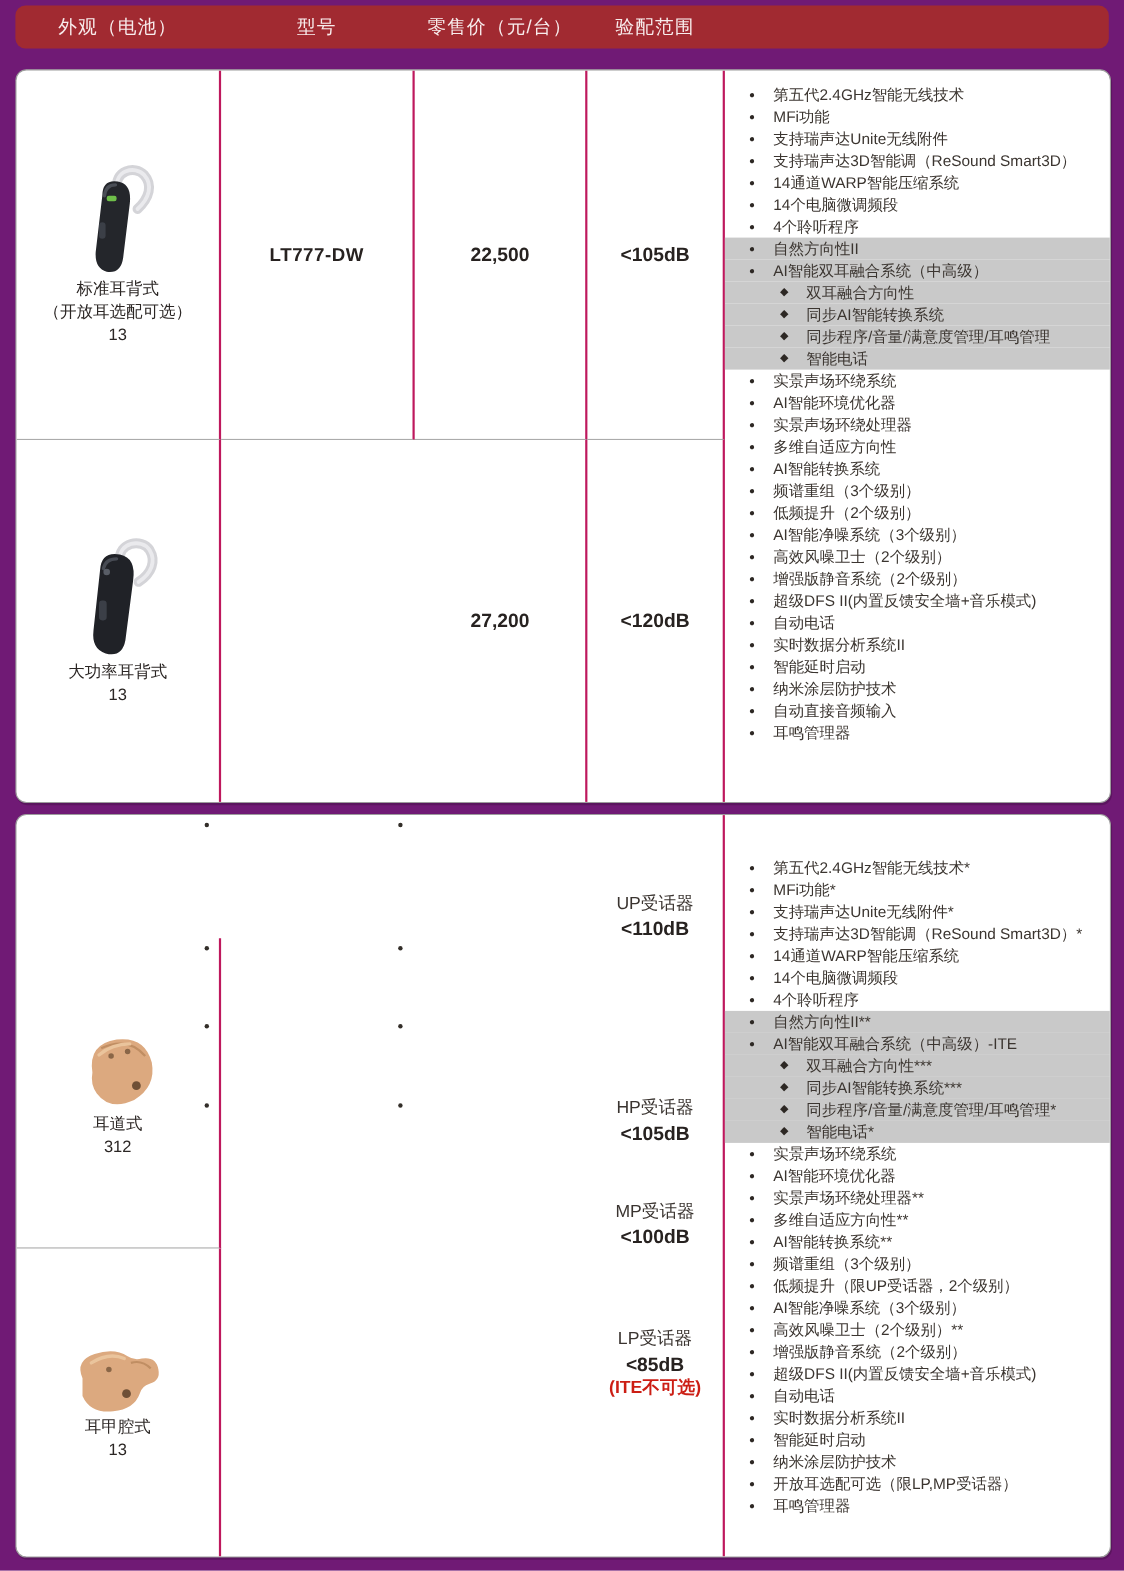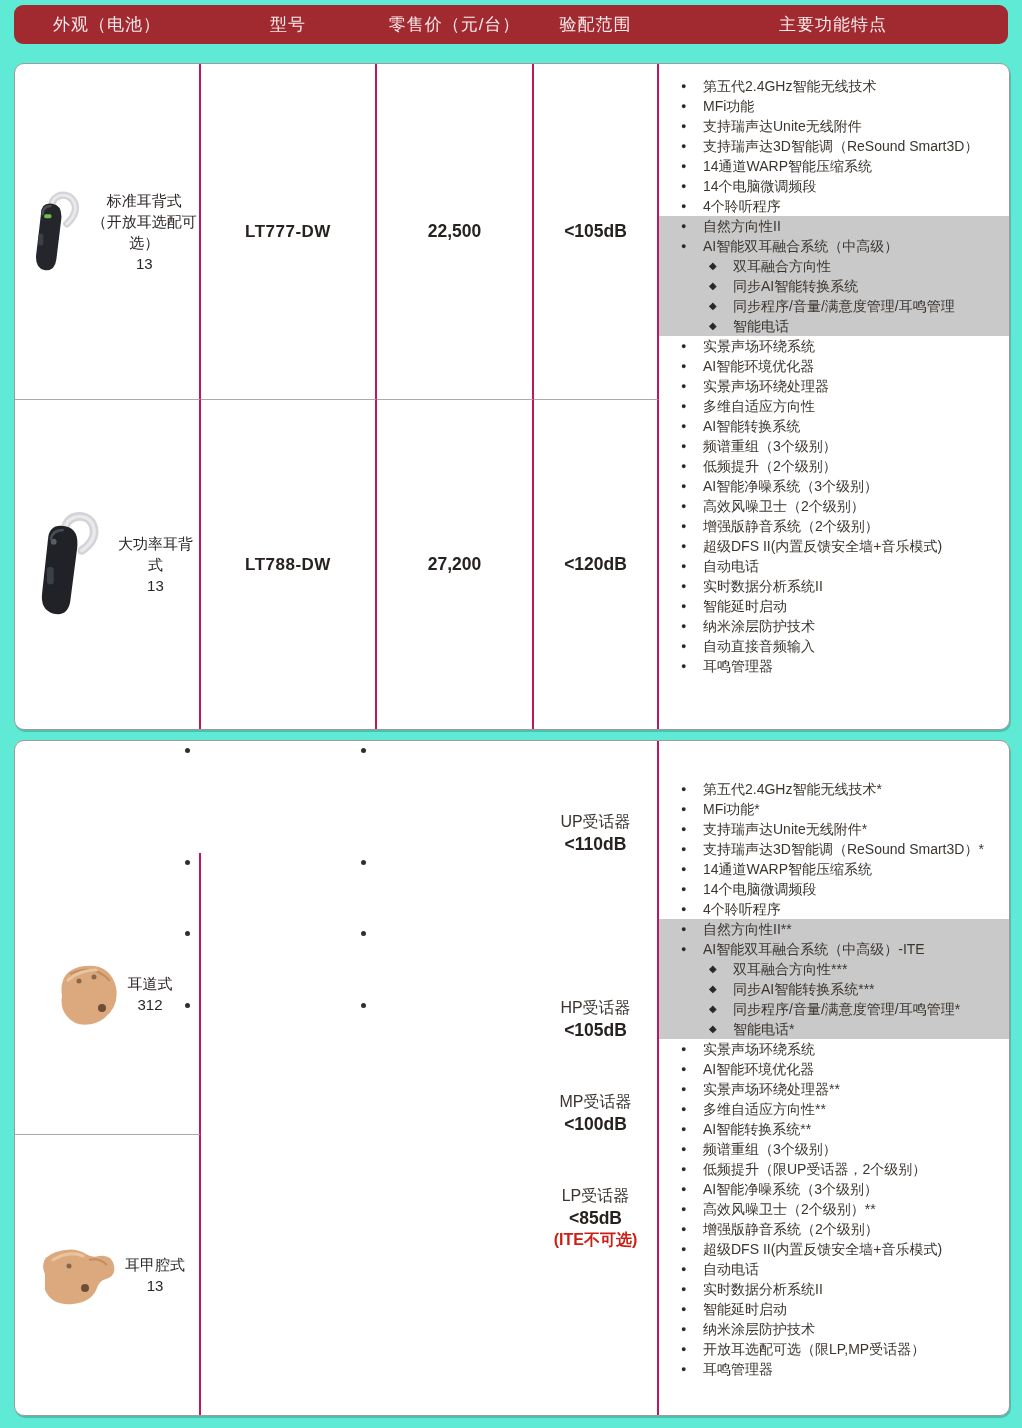--- a/index.html
+++ b/index.html
@@ -1,16 +1,16 @@
 <!DOCTYPE html>
 <html><head>
 <meta charset="utf-8">
 <style>
   html,body{margin:0;padding:0;background:#ffffff;}
-  .page{position:relative;width:1022px;height:1428px;background:#5eead4;
+  .page{position:relative;width:1022px;height:1428px;background:#701a75;
         font-family:"Liberation Sans","DejaVu Sans",sans-serif;color:#332e29;}
 
   
   .hdr{position:absolute;left:14px;top:5px;width:994px;height:39px;
        background:#A12A31;border-radius:9px;display:flex;align-items:center;
        color:#F8ECEC;font-size:17px;letter-spacing:1px;}
   .hdr .hc{text-align:center;}
   .hc1{width:186px;}.hc2{width:176px;}.hc3{width:157px;}.hc4{width:125px;}.hc5{flex:1;}
 
   
@@ -20,21 +20,21 @@
   .box2{top:740px;height:674px;}
 
   .grid{display:grid;grid-template-columns:186px 176px 157px 125px 1fr;height:100%;}
   .grid1{grid-template-rows:336px 1fr;}
   .grid2{grid-template-rows:112px 71px 72px 68px 71px 67px 72px 70px 1fr;}
 
   .c{display:flex;align-items:center;justify-content:center;min-width:0;}
   .br{border-right:2px solid #be185d;}
   .bb{border-bottom:1px solid #ABABAB;}
 
-  .imgcell{flex-direction:row;justify-content:center;}
+  .imgcell{flex-direction:column;justify-content:center;}
   .typ{font-size:15px;line-height:21px;text-align:center;color:#2b2624;}
   .model{font-weight:bold;font-size:17px;letter-spacing:.5px;color:#272220;}
   .price{font-weight:bold;font-size:17.5px;color:#272220;}
   .rng{font-weight:bold;font-size:17.5px;color:#272220;}
 
   
   .g1 .r1{grid-row:1;} .g1 .r2{grid-row:2;}
   .col1{grid-column:1;} .col2{grid-column:2;} .col3{grid-column:3;} .col4{grid-column:4;}
   .fcell1{grid-column:5;grid-row:1/3;display:block;padding-top:12px;}
   .fcell2{grid-column:5;grid-row:1/10;display:block;padding-top:38px;}
@@ -44,21 +44,21 @@
   .grp2{grid-column:1;grid-row:2/6;}
   .grp3{grid-column:1;grid-row:6/10;}
   .grid2 > div:nth-last-child(-n+2){border-bottom:none;}
 
   
   .rcell2{grid-column:4;grid-row:1/10;position:relative;}
   .rb{position:absolute;left:0;width:100%;text-align:center;}
   .rb .rcv{font-size:16px;line-height:22px;color:#3a3430;}
   .rb .lim{font-weight:bold;font-size:17.5px;line-height:22px;color:#272220;}
   .rb .note{font-weight:bold;font-size:16px;line-height:22px;color:#CC1E14;}
-  .rb1{top:70px;} .rb2{top:256px;} .rb3{top:350px;} .rb4{top:444px;}
+  .rb1{top:70px;} .rb2{top:256px;} .rb3{top:350px;} .rb4{top:466px;}
 
   
   ul.feat{list-style:none;margin:0;padding:0;}
   ul.feat li{position:relative;padding:0 6px 0 44px;line-height:20px;font-size:14px;
              color:#3b3530;white-space:nowrap;}
   ul.feat li .bul{position:absolute;left:22px;top:0;font-size:9px;line-height:20px;color:#2d2824;}
   ul.feat li.sub{padding-left:74px;}
   ul.feat li.sub .bul{left:50px;font-size:10px;}
   ul.feat li.hl{background:#C9C9C9;}
 
@@ -67,21 +67,20 @@
 </head>
 <body>
 
 <div class="page">
 
   <div class="hdr">
     <div class="hc hc1">外观（电池）</div>
     <div class="hc hc2">型号</div>
     <div class="hc hc3">零售价（元/台）</div>
     <div class="hc hc4">验配范围</div>
-    <div class="hc hc5">主要功能特点</div>
   </div>
 
   <div class="box box1">
     <div class="grid grid1 g1">
 
       <div class="c imgcell br bb col1 r1">
         <svg width="92" height="104" viewBox="0 0 92 104">
           <path d="M46 24 C42 7 62 2 70 11 C78 20 75 32 64 42" fill="none" stroke="#CFCFD4" stroke-width="9" stroke-linecap="round" opacity="0.9"></path>
           <path d="M46 24 C42 7 62 2 70 11 C78 20 75 32 64 42" fill="none" stroke="#EFEFF2" stroke-width="3.5" stroke-linecap="round" opacity="0.8"></path>
           <path d="M32 30 Q32 15 46 17 Q59 19 57 37 L51 86 Q49 101 36 99 Q25 96 26 81 Z" fill="#24262B"></path>
@@ -171,21 +170,20 @@
           <path d="M34 30 Q35 13 52 16 Q67 19 64 40 L57 94 Q54 110 39 106 Q26 102 28 85 Z" fill="#202227"></path>
           <path d="M37 29 Q39 20 49 20" fill="none" stroke="#474B53" stroke-width="3" stroke-linecap="round"></path>
           <circle cx="40" cy="32" r="3" fill="#585D66"></circle>
           <rect x="33" y="58" width="7" height="18" rx="3" fill="#3B3F47"></rect>
         </svg>
         <div class="typ">
           <div>大功率耳背式</div>
           <div>13</div>
         </div>
       </div>
-      <div class="c model br col2 r2">LT788-DW</div>
       <div class="c price br col3 r2">27,200</div>
       <div class="c rng br col4 r2">&lt;120dB</div>
 
     </div>
   </div>
 
   <div class="box box2">
     <div class="grid grid2">
 
 

